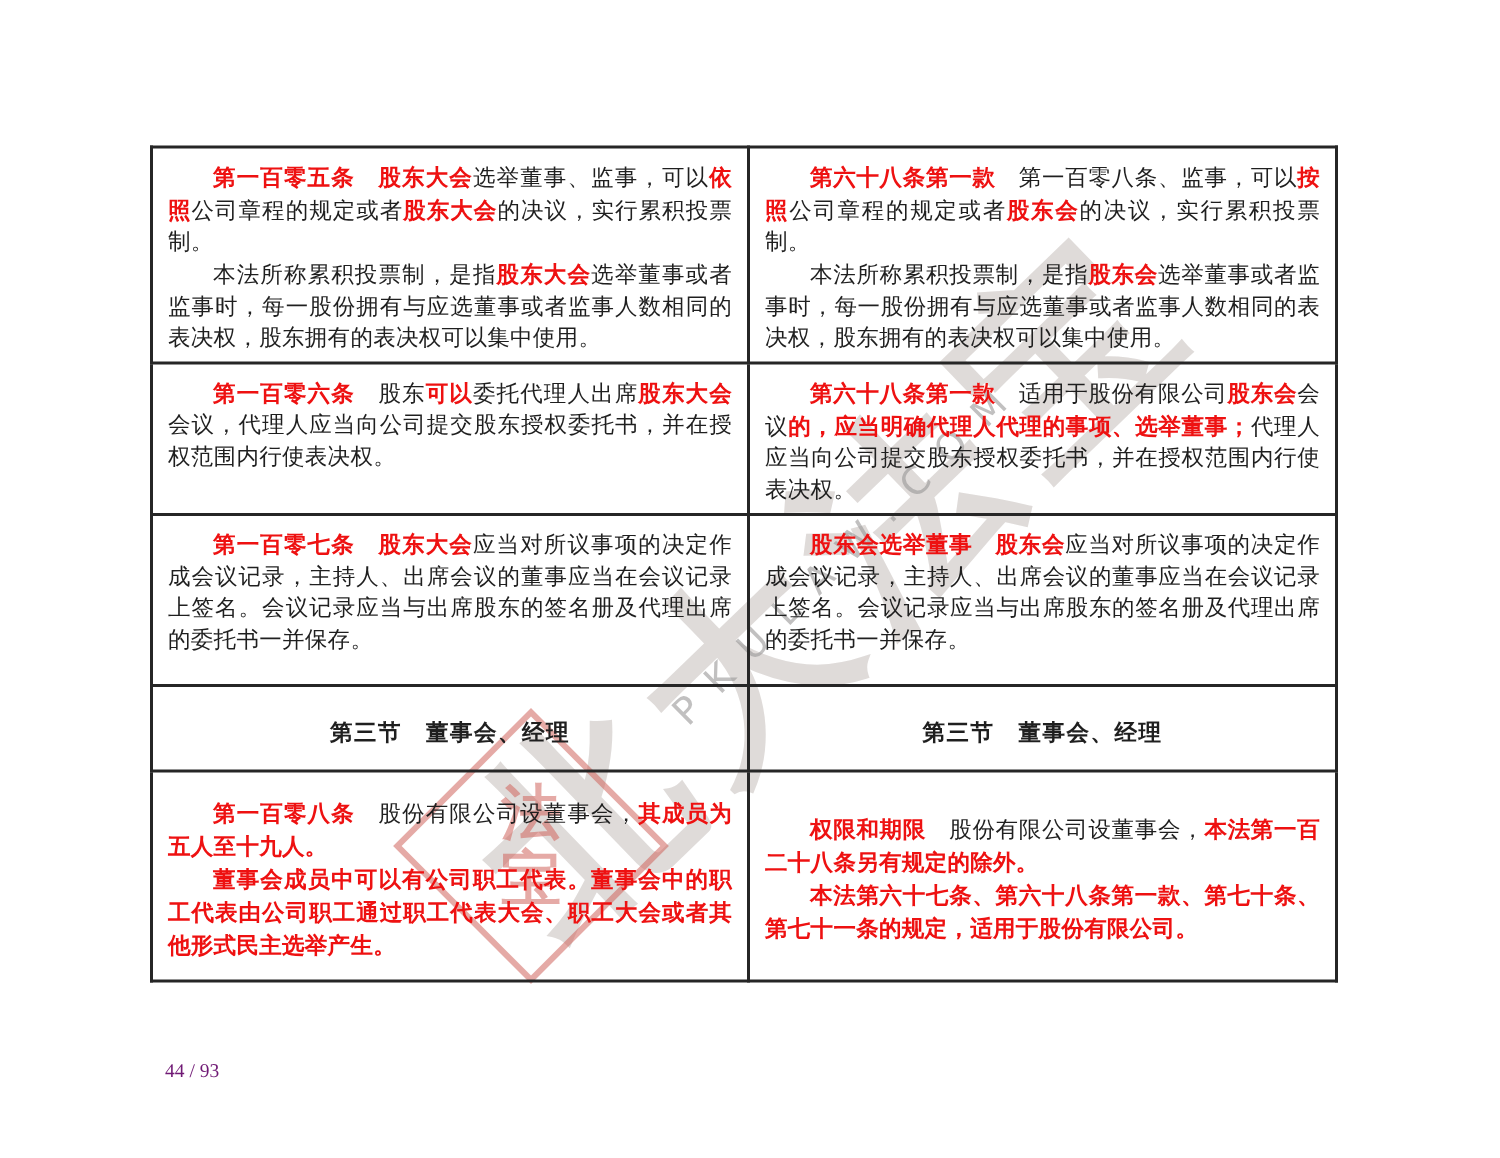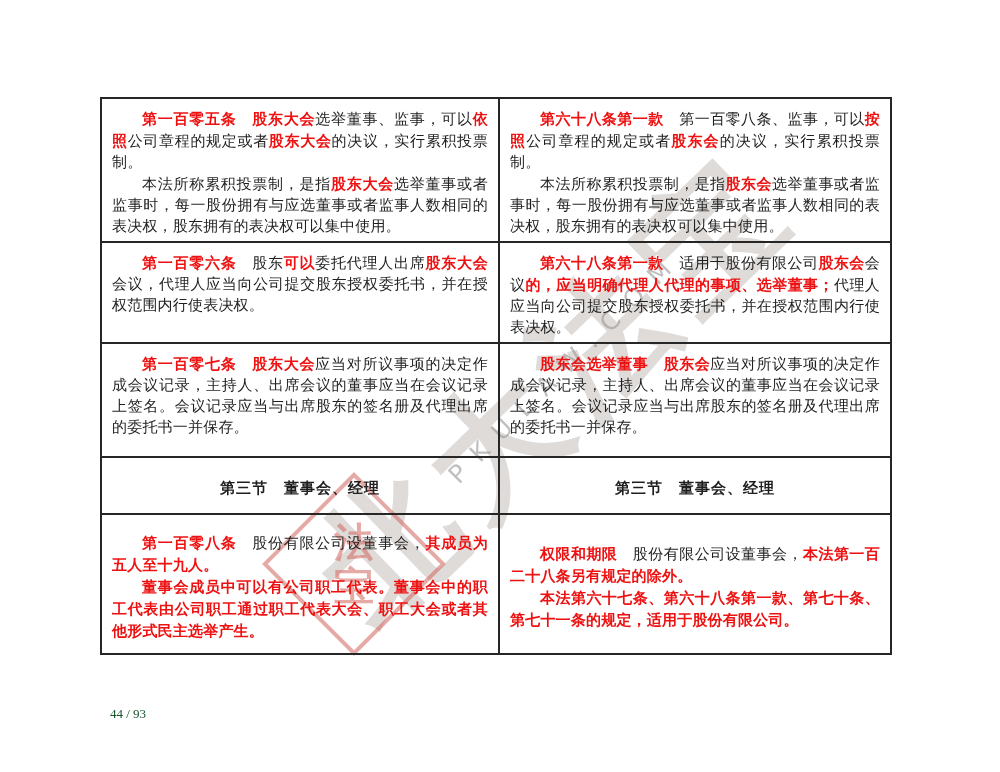--- a/index.html
+++ b/index.html
@@ -60,21 +60,21 @@
     font-size:15px;line-height:21px;letter-spacing:0.2px;color:var(--ink);
   }
   .seg.red{
     color:var(--red);font-weight:bold;
     font-family:"Liberation Sans","DejaVu Sans",sans-serif;
   }
 
   
   .pageno{
     position:absolute;left:110px;top:706px;z-index:1;
-    font-size:13px;color:#14532d;
+    font-size:13px;color:#701a75;
     font-family:"Liberation Serif","DejaVu Serif",serif;
   }
 </style>
 </head>
 <body>
 
 <div class="page">
 
   <div class="wm wm-brush">北大法宝</div>
   <div class="wm wm-latin">PKULAW.COM</div>

